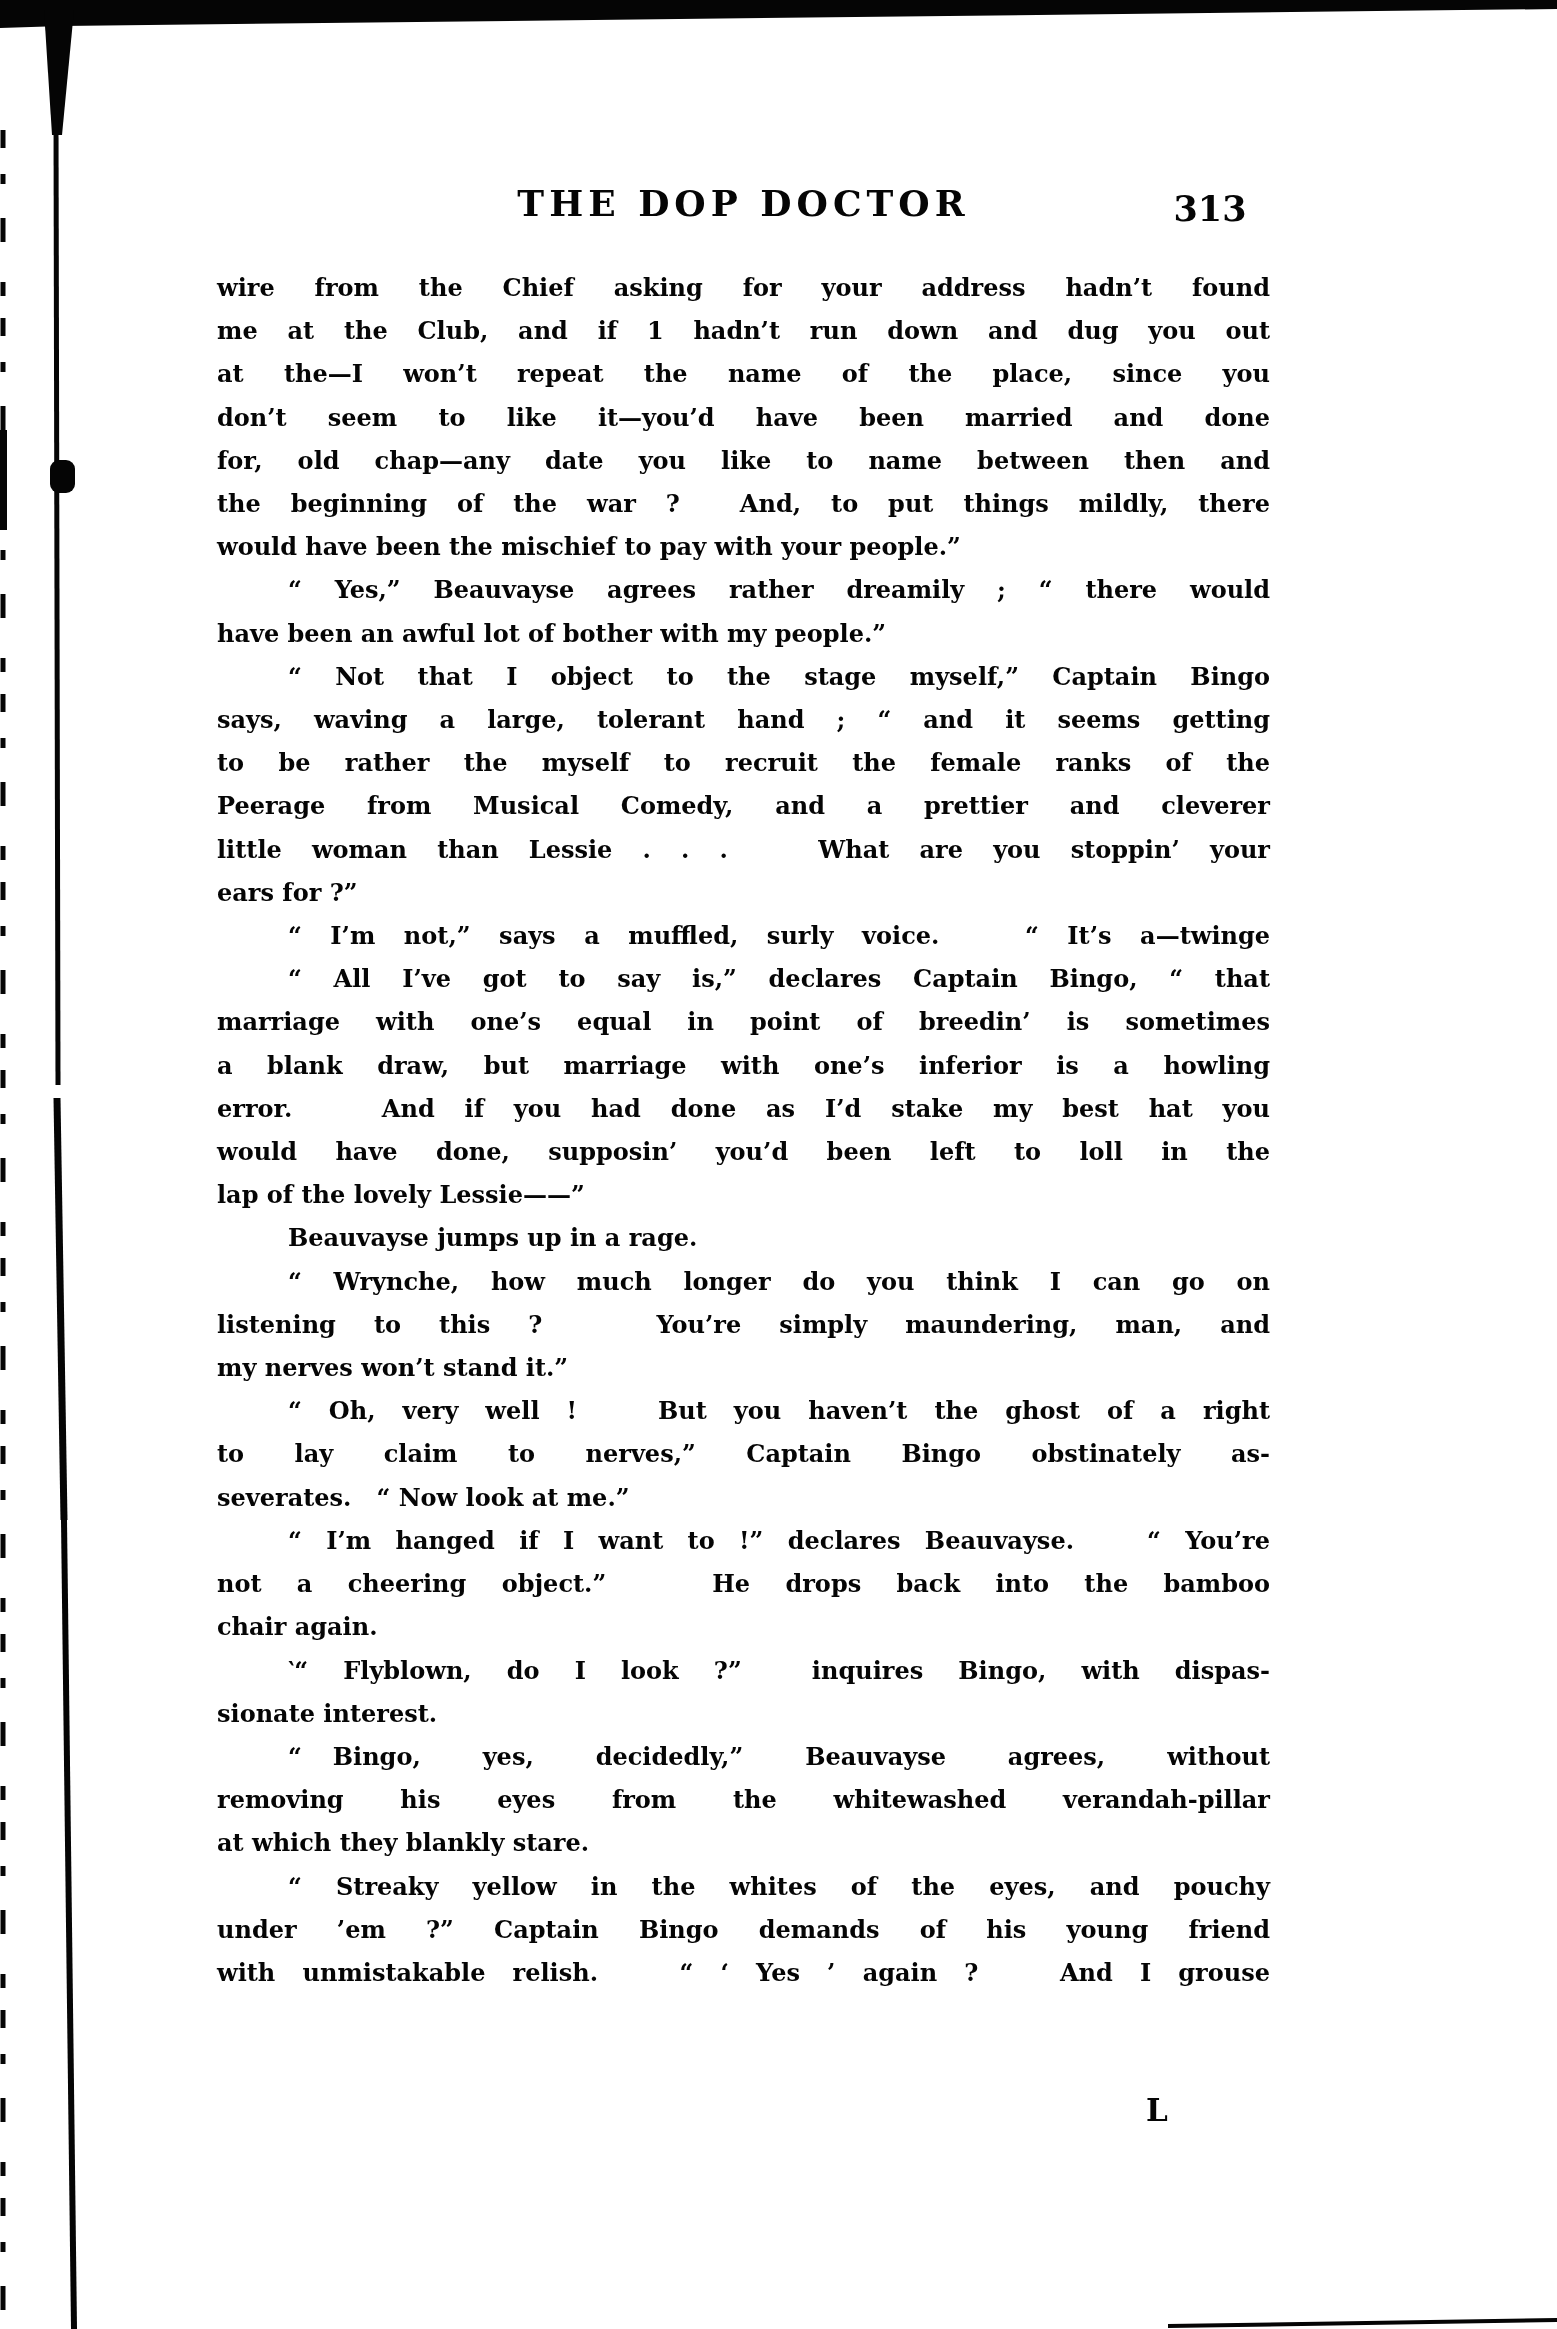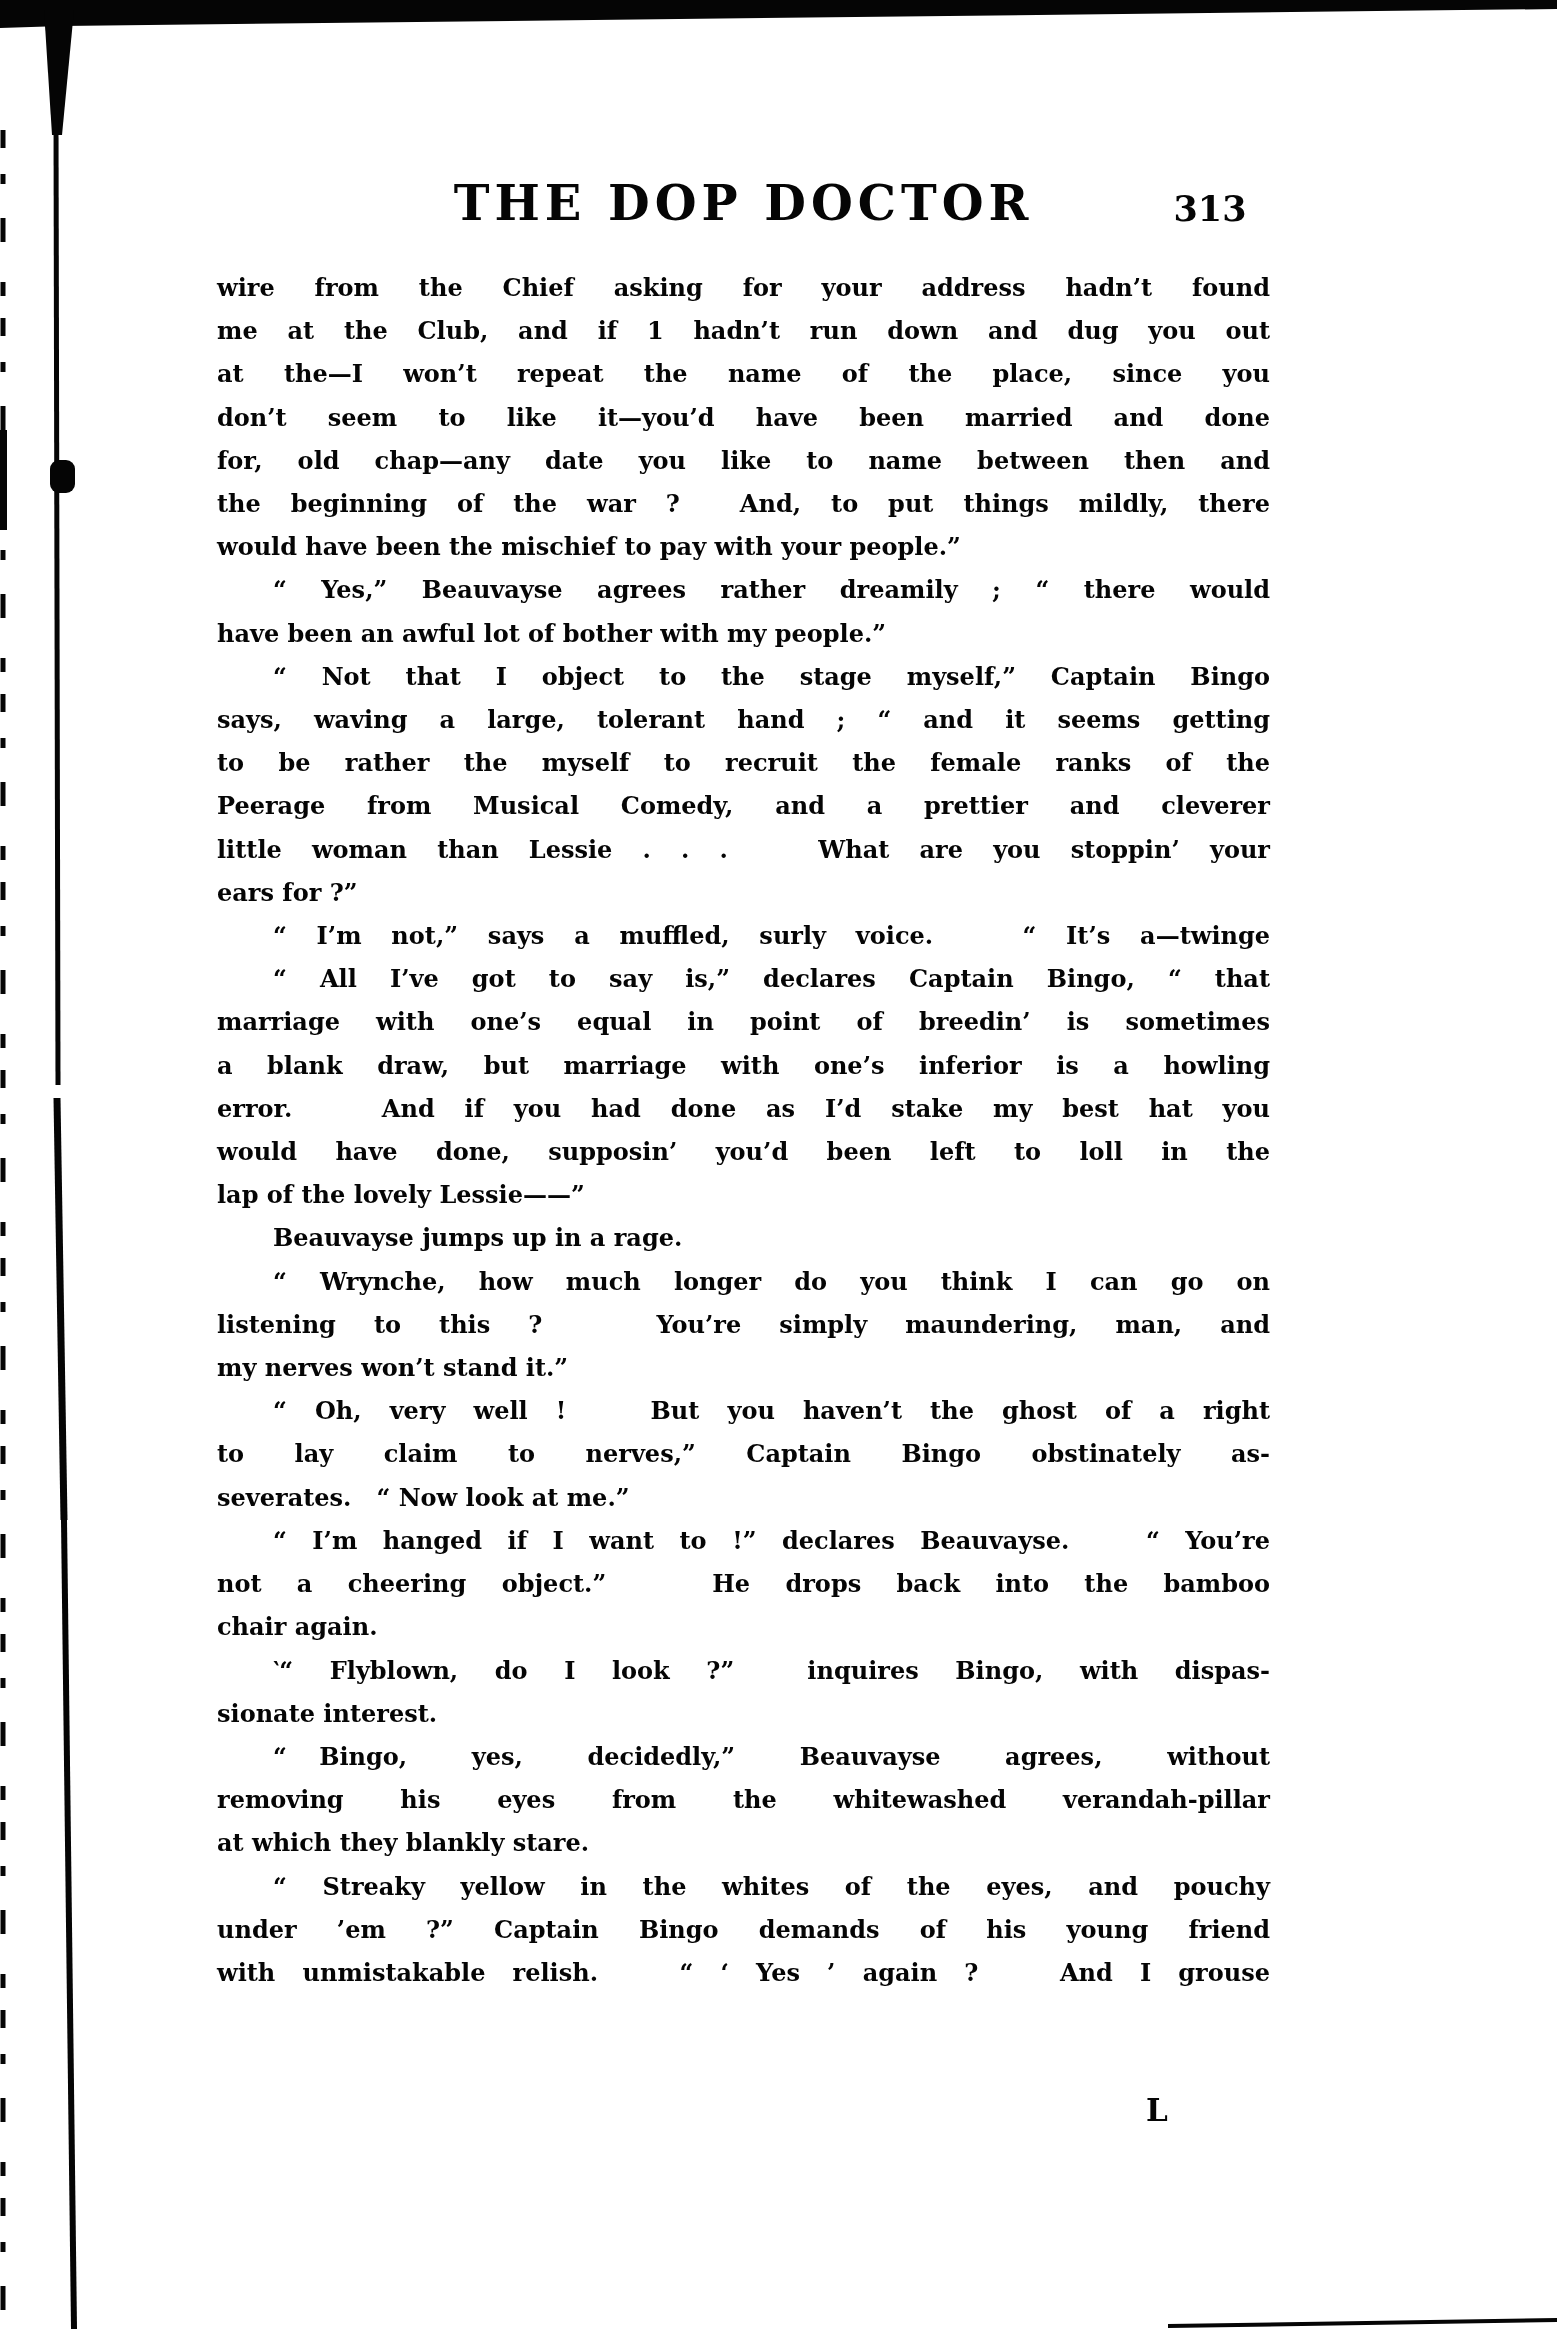--- a/index.html
+++ b/index.html
@@ -17,24 +17,24 @@
     color: #050505;
   }
   .scan-artifacts {
     position: absolute;
     left: 0; top: 0;
     width: 1557px; height: 2329px;
     pointer-events: none;
   }
   .running-head {
     position: absolute;
-    left: 217px; top: 175px;
+    left: 217px; top: 182px;
     width: 1053px;
     text-align: center;
-    font-size: 48px;
+    font-size: 36px;
     font-weight: 700;
     letter-spacing: 5px;
     white-space: pre;
   }
   .page-number {
     position: absolute;
     left: 1150px; top: 188px;
     width: 120px;
     text-align: center;
     font-size: 35px;
@@ -52,20 +52,21 @@
     white-space: pre-wrap;
     min-height: 43.2px;
   }
   .line.justified {
     text-align: justify;
     text-align-last: justify;
     text-justify: inter-word;
   }
   .line.indent {
     text-indent: 56px;
+    margin-left: 15px;
   }
   .printers-signature {
     position: absolute;
     left: 1146px; top: 2092px;
     font-size: 31px;
     font-weight: 700;
   }
 </style>
 </head>
 <body>

